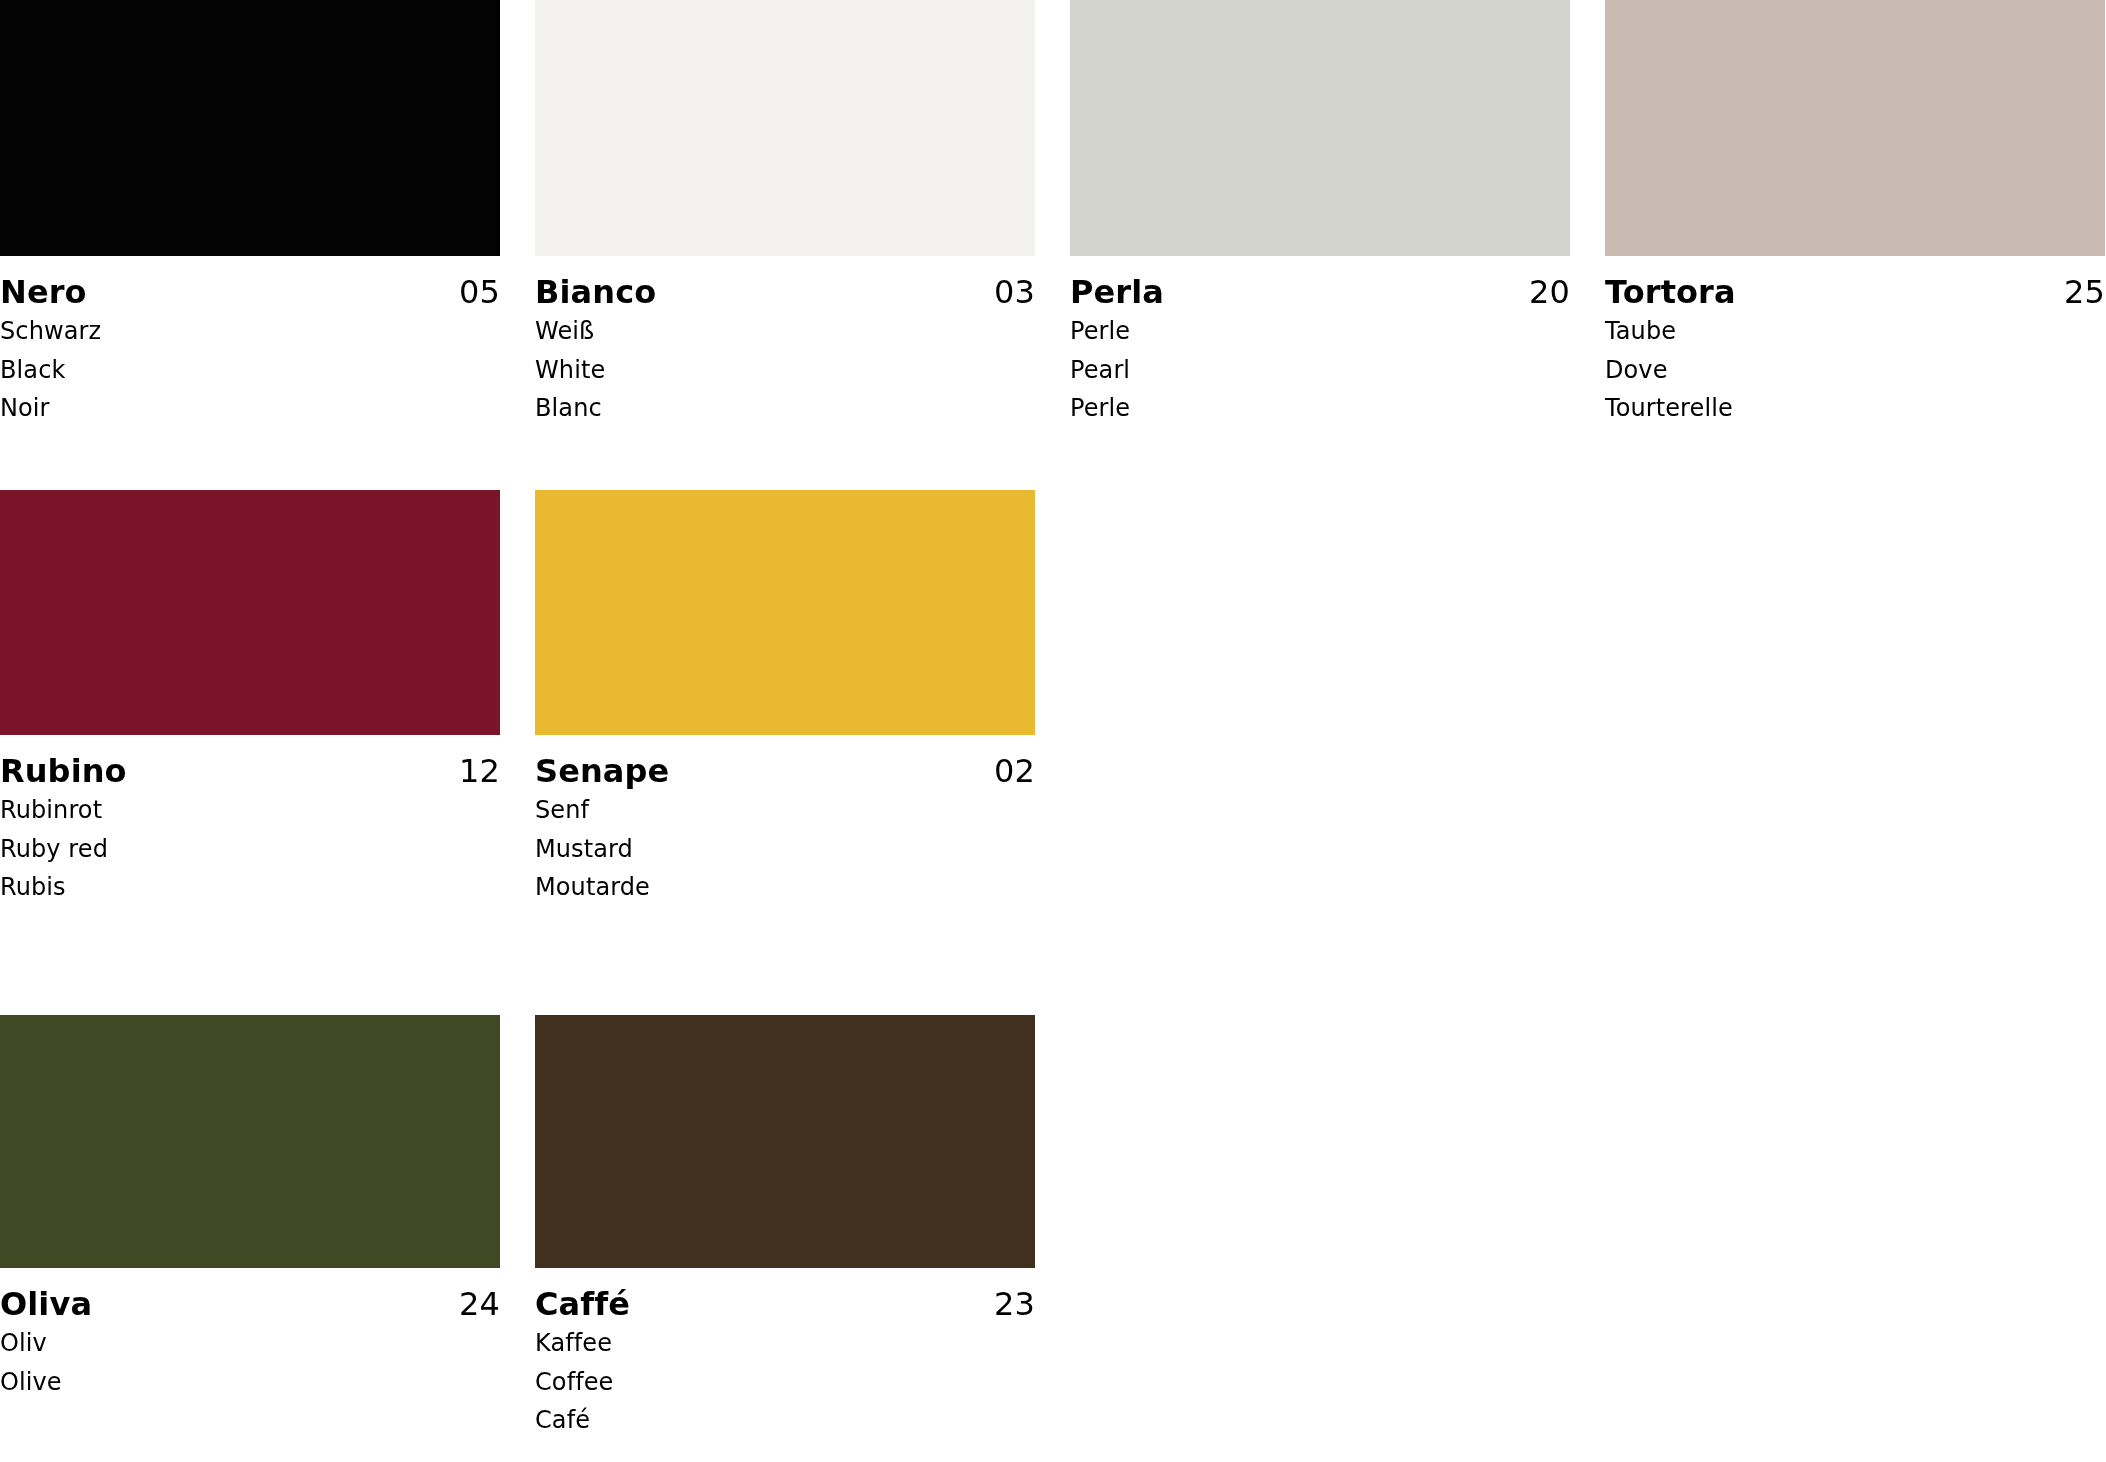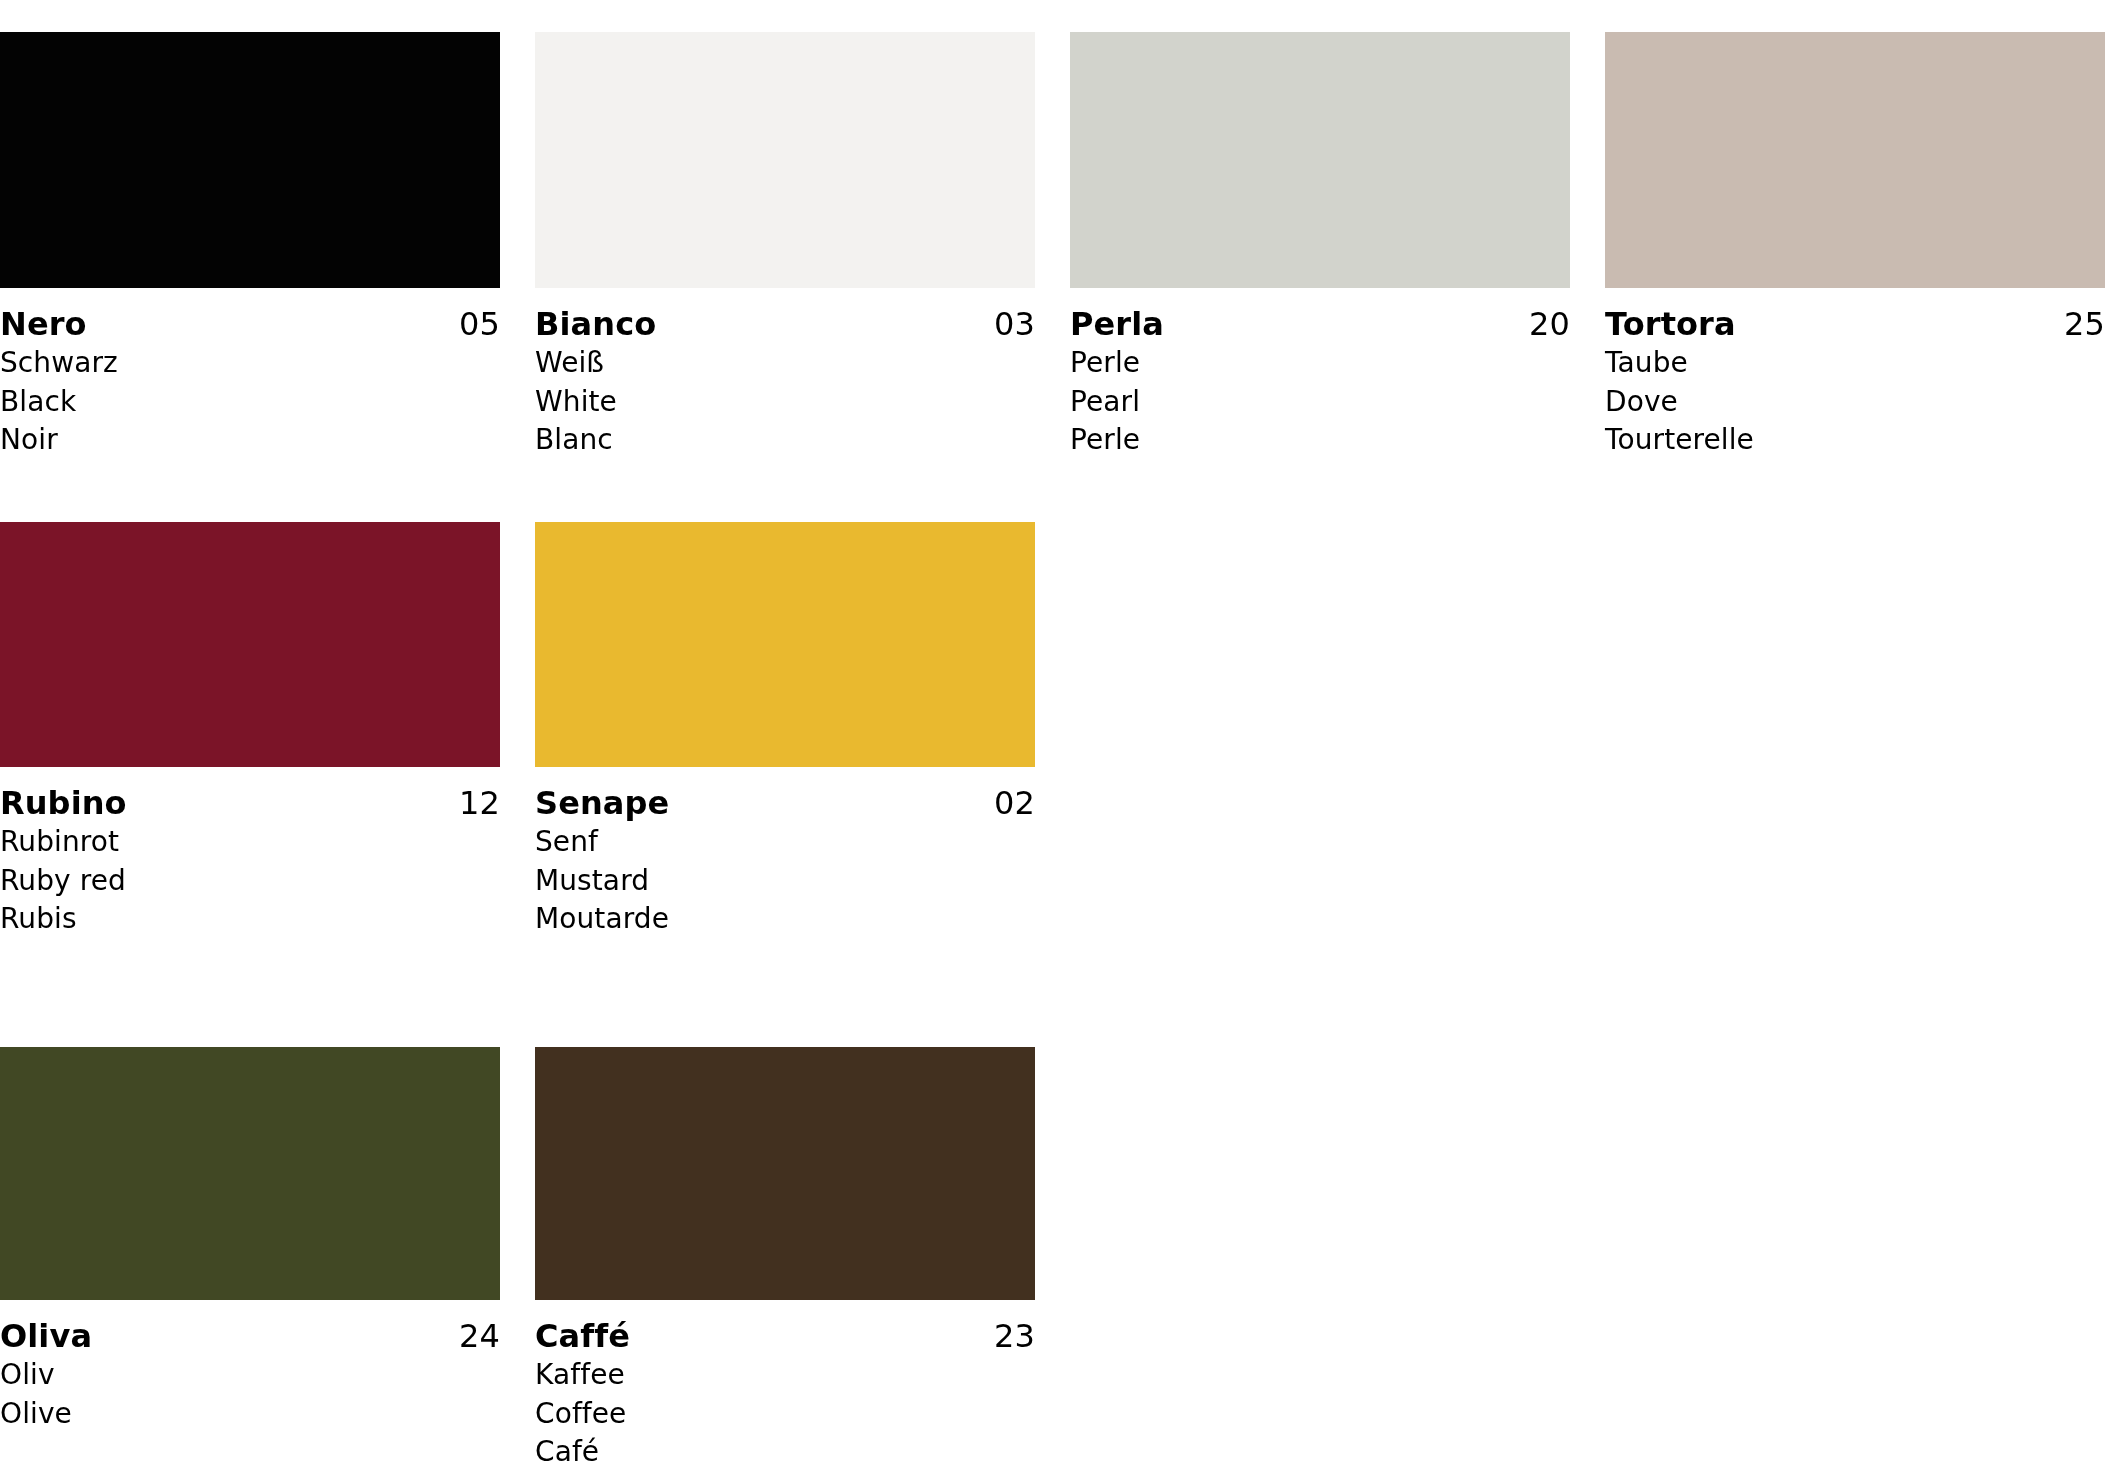--- a/index.html
+++ b/index.html
@@ -14,21 +14,20 @@
     overflow: hidden;
     font-family: "DejaVu Sans", "Liberation Sans", sans-serif;
     color: #000000;
     -webkit-font-smoothing: antialiased;
   }
   .palette {
     position: relative;
     width: 2106px;
     height: 1298px;
     box-sizing: border-box;
-    margin-top: 32px;
   }
   .row {
     display: grid;
     grid-template-columns: repeat(4, 535px);
     column-gap: 0px;
     width: 2140px;
   }
   .row-1 { height: 490px; }
   .row-2 { height: 525px; }
   .row-3 { height: 447px; }
@@ -65,21 +64,21 @@
   }
   .name {
     white-space: nowrap;
   }
   .code {
     white-space: nowrap;
     font-weight: normal;
   }
   .translation {
     font-weight: normal;
-    font-size: 28px;
+    font-size: 24px;
     line-height: 38.5px;
     letter-spacing: 0.1px;
   }
 </style>
 </head>
 <body style="background-color: rgb(255, 255, 255); color: rgb(0, 0, 0);">
 
 <div class="palette">
 
   <div class="row row-1">

